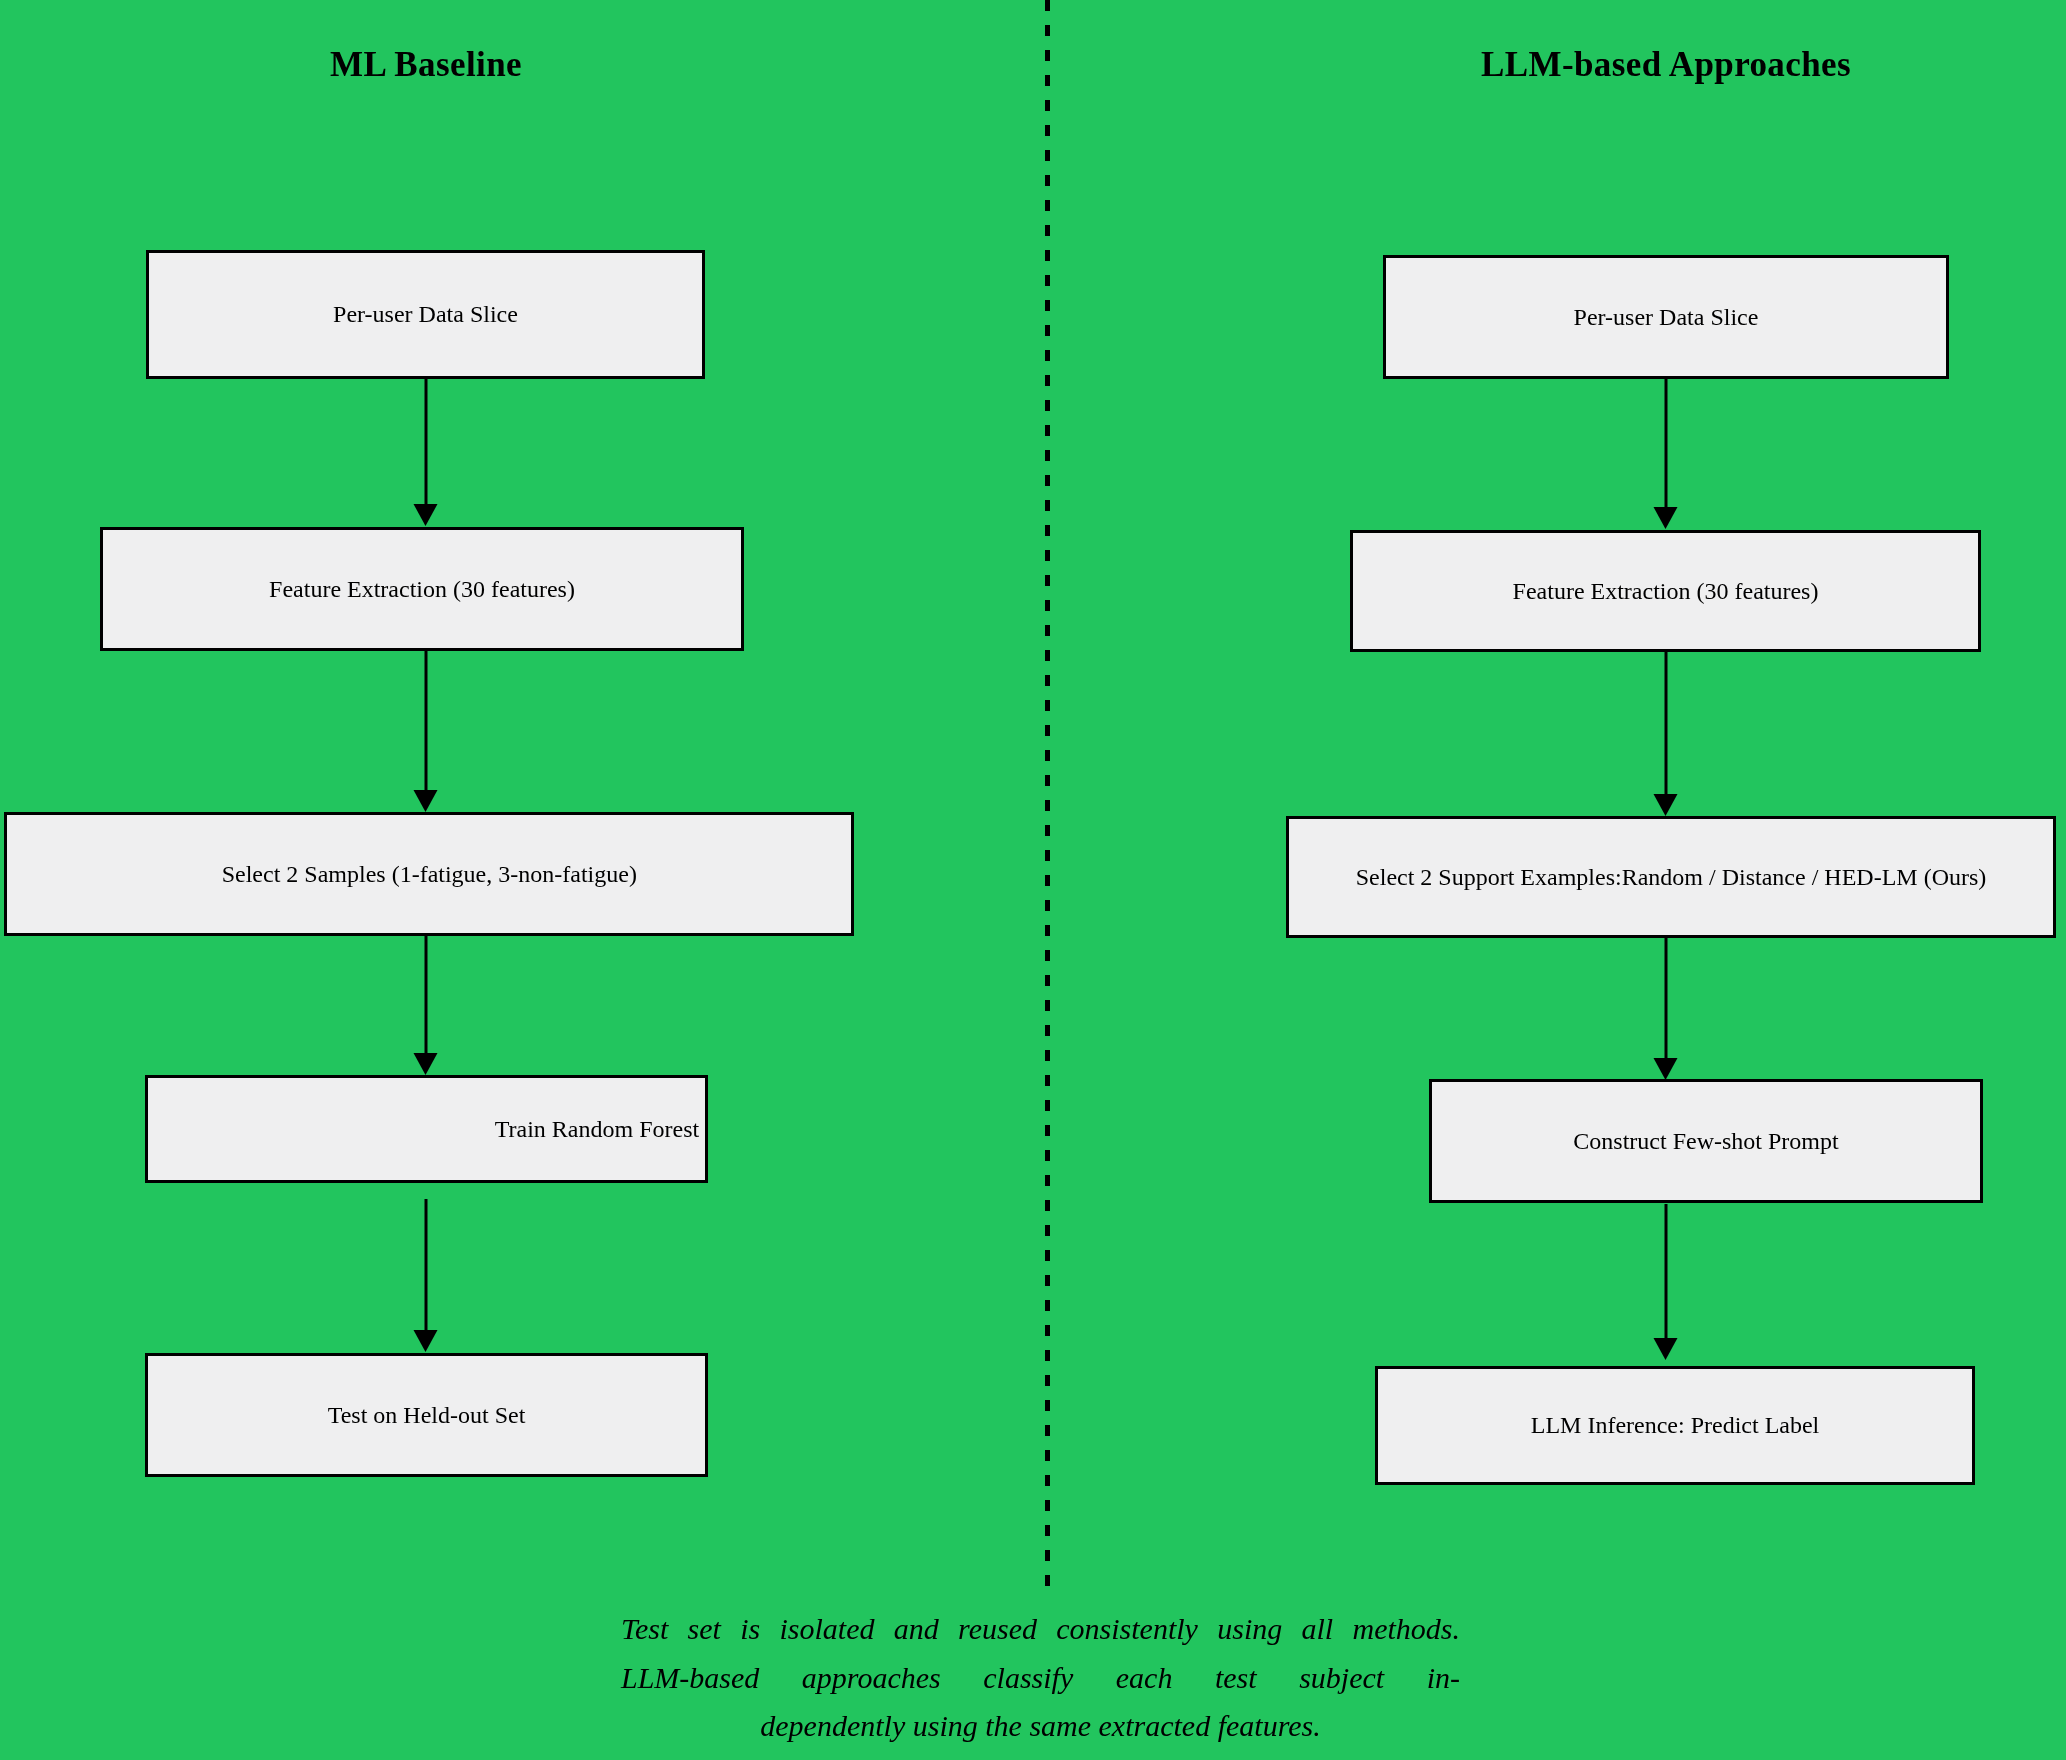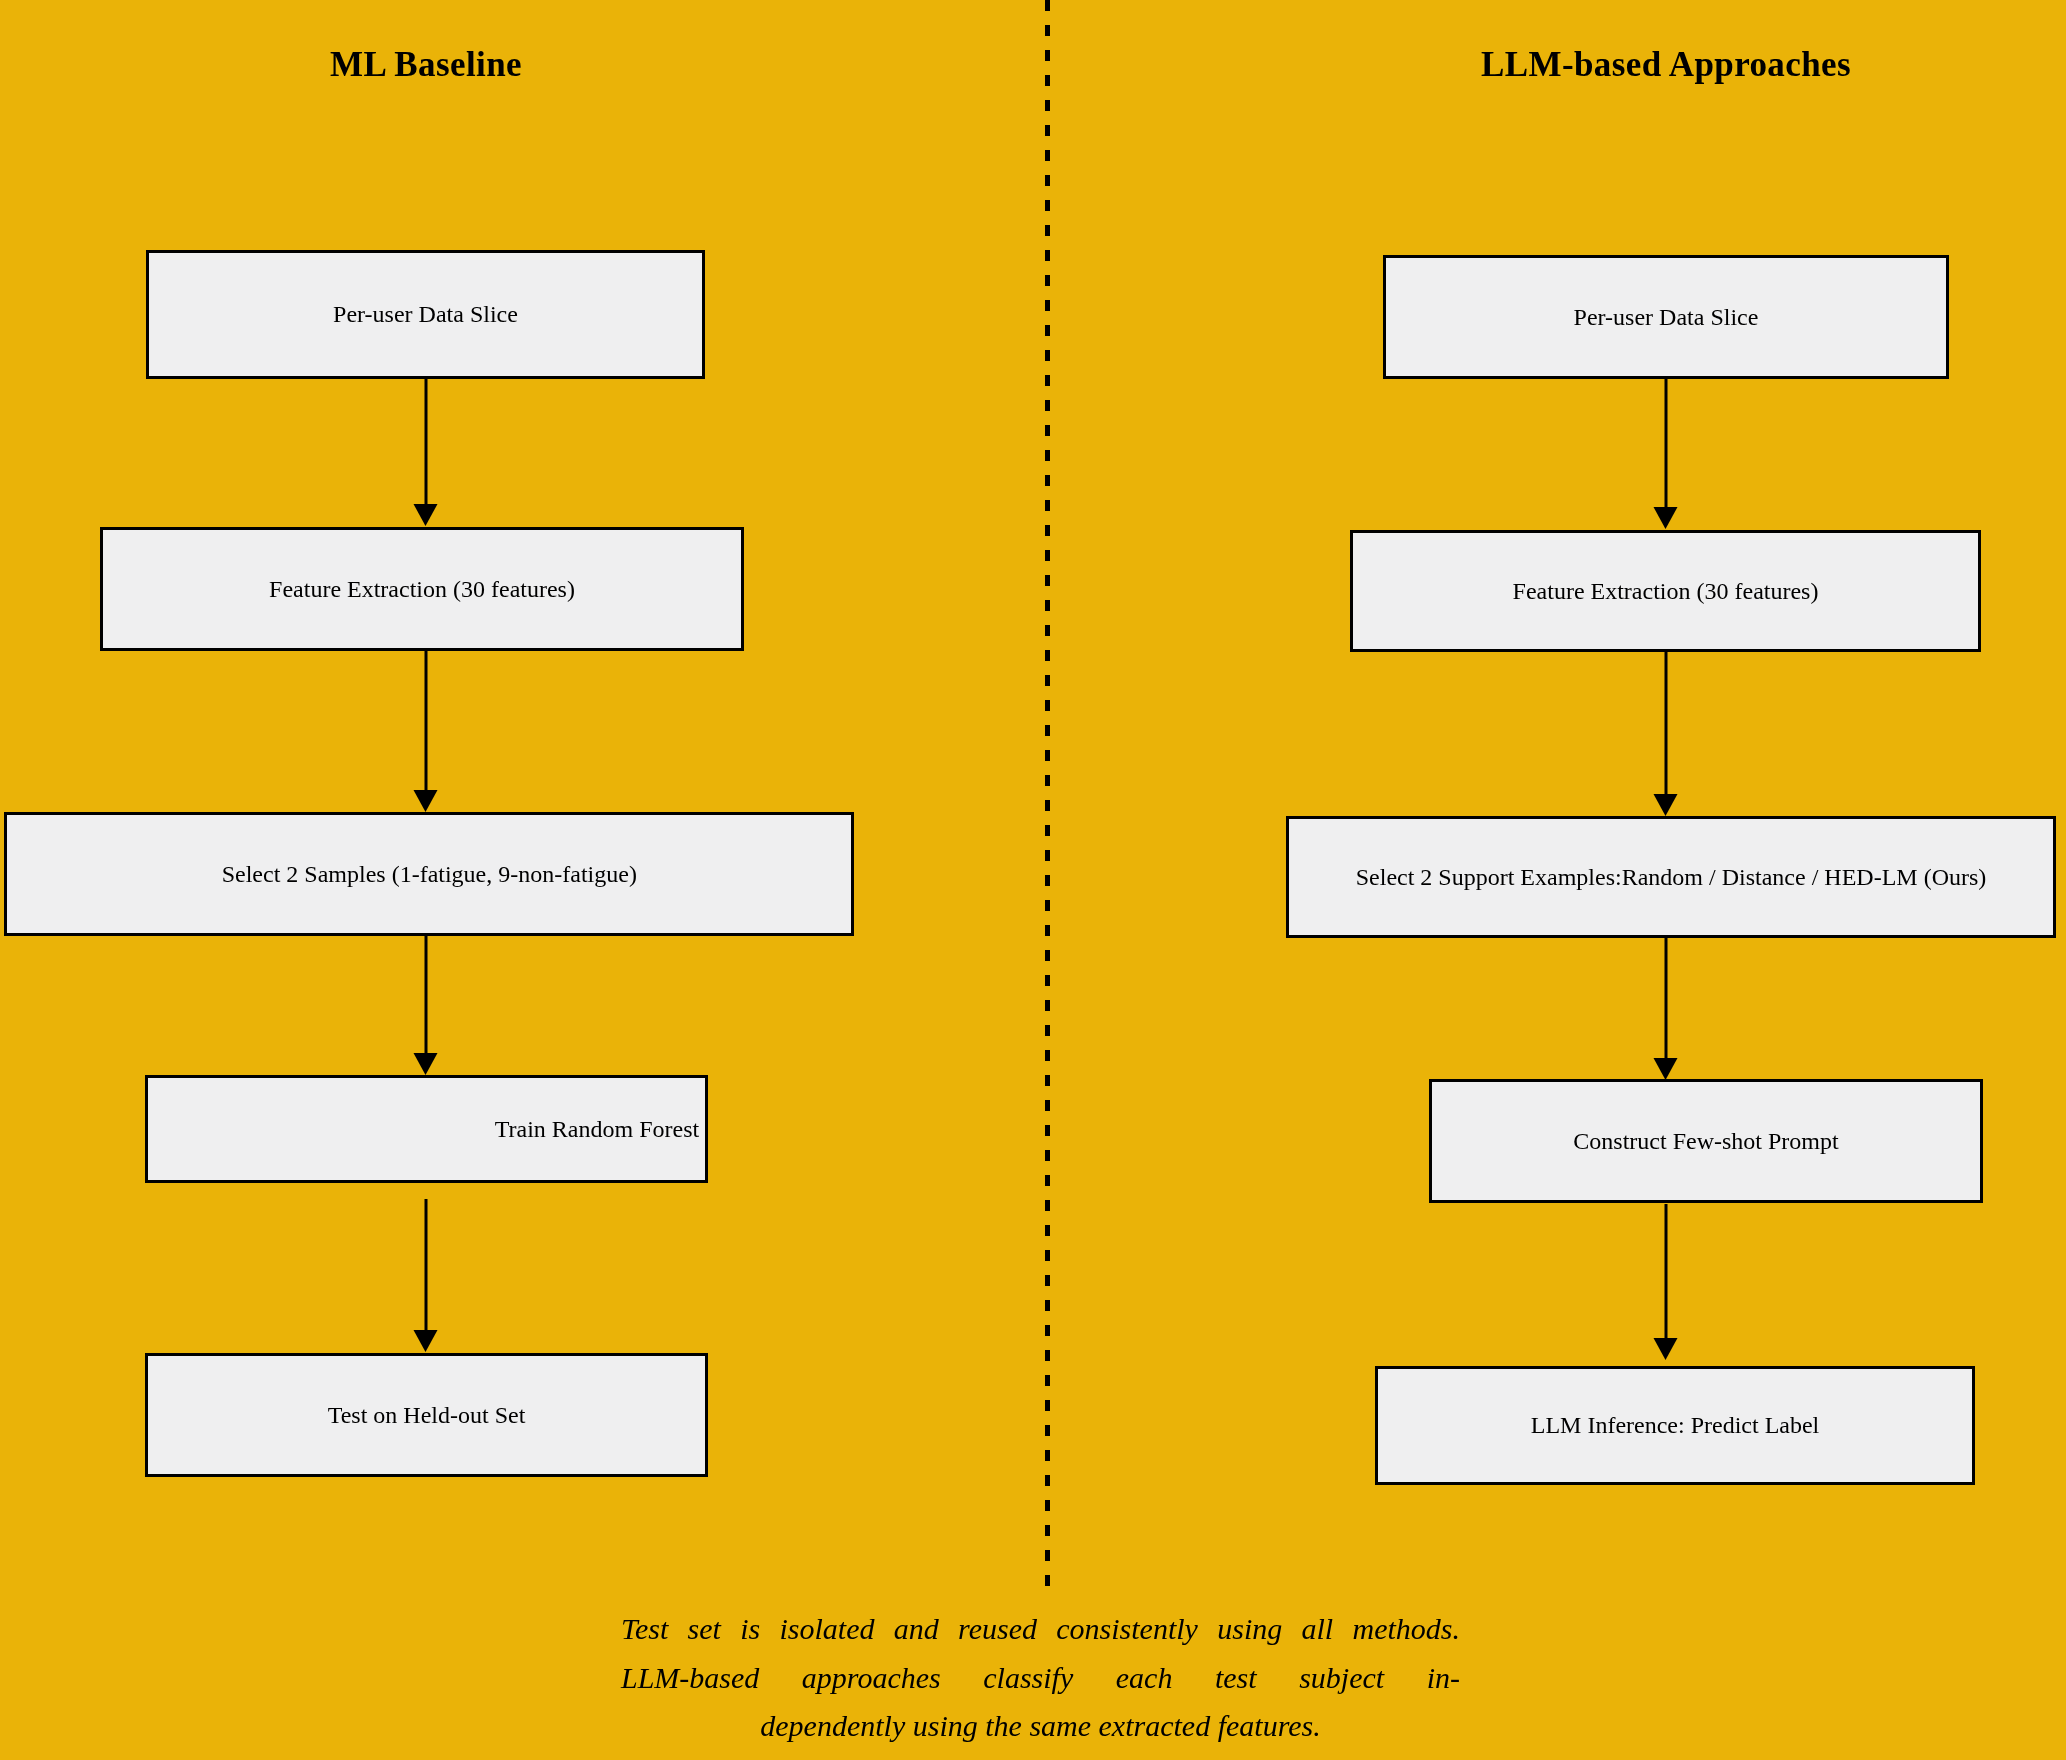--- a/index.html
+++ b/index.html
@@ -4,21 +4,21 @@
 <style>
   html, body {
     margin: 0;
     padding: 0;
     background: #ffffff;
   }
   #page {
     position: relative;
     width: 2066px;
     height: 1760px;
-    background: #eab308;
+    background: #22c55e;
     overflow: hidden;
     font-family: "Liberation Serif", "DejaVu Serif", serif;
   }
 
   
   .col-title {
     position: absolute;
     text-align: center;
     font-family: "Liberation Serif", "DejaVu Serif", serif;
     font-weight: bold;
@@ -134,21 +134,21 @@
   <div class="node" id="node-l2" style="left:100px; top:527px; width:644px; height:124px;">
     <span>Feature Extraction (30 features)</span>
   </div>
 
   <div class="arrow" style="left:426px; top:651px; height:161px;">
     <div class="shaft"></div>
     <div class="head"></div>
   </div>
 
   <div class="node" id="node-l3" style="left:4.3px; top:812px; width:850px; height:124px;">
-    <span>Select 2 Samples (1-fatigue, 9-non-fatigue)</span>
+    <span>Select 2 Samples (1-fatigue, 3-non-fatigue)</span>
   </div>
 
   <div class="arrow" style="left:426px; top:936px; height:139px;">
     <div class="shaft"></div>
     <div class="head"></div>
   </div>
 
   <div class="node" id="node-l4" style="left:145px; top:1075px; width:563px; height:108px;justify-content:flex-end;">
     <span>Train Random Forest</span>
   </div>

